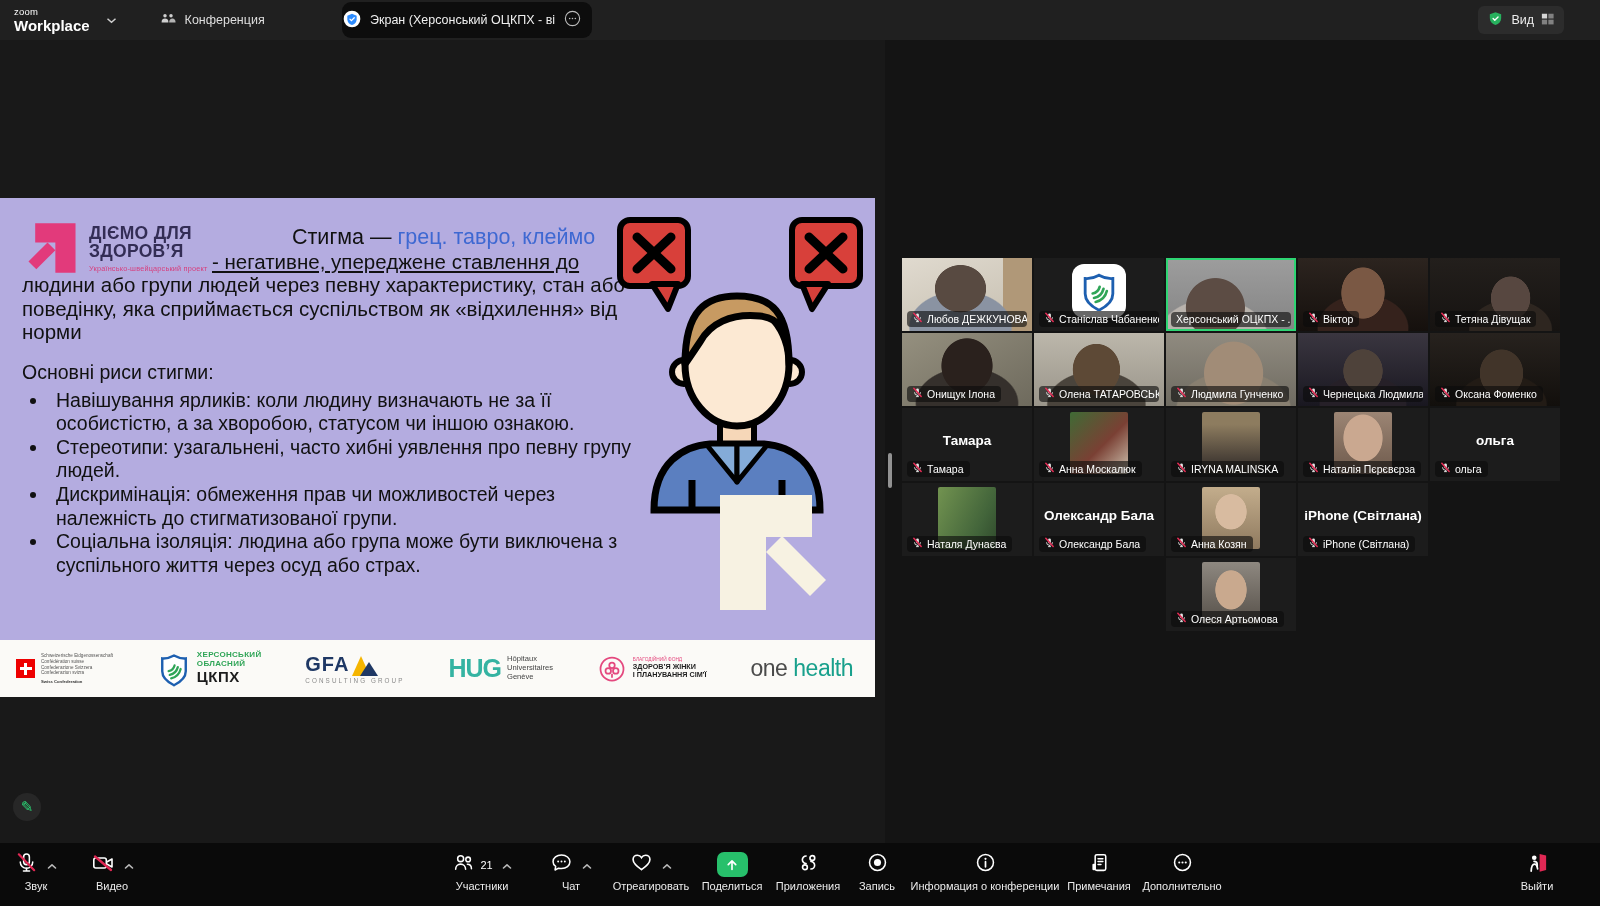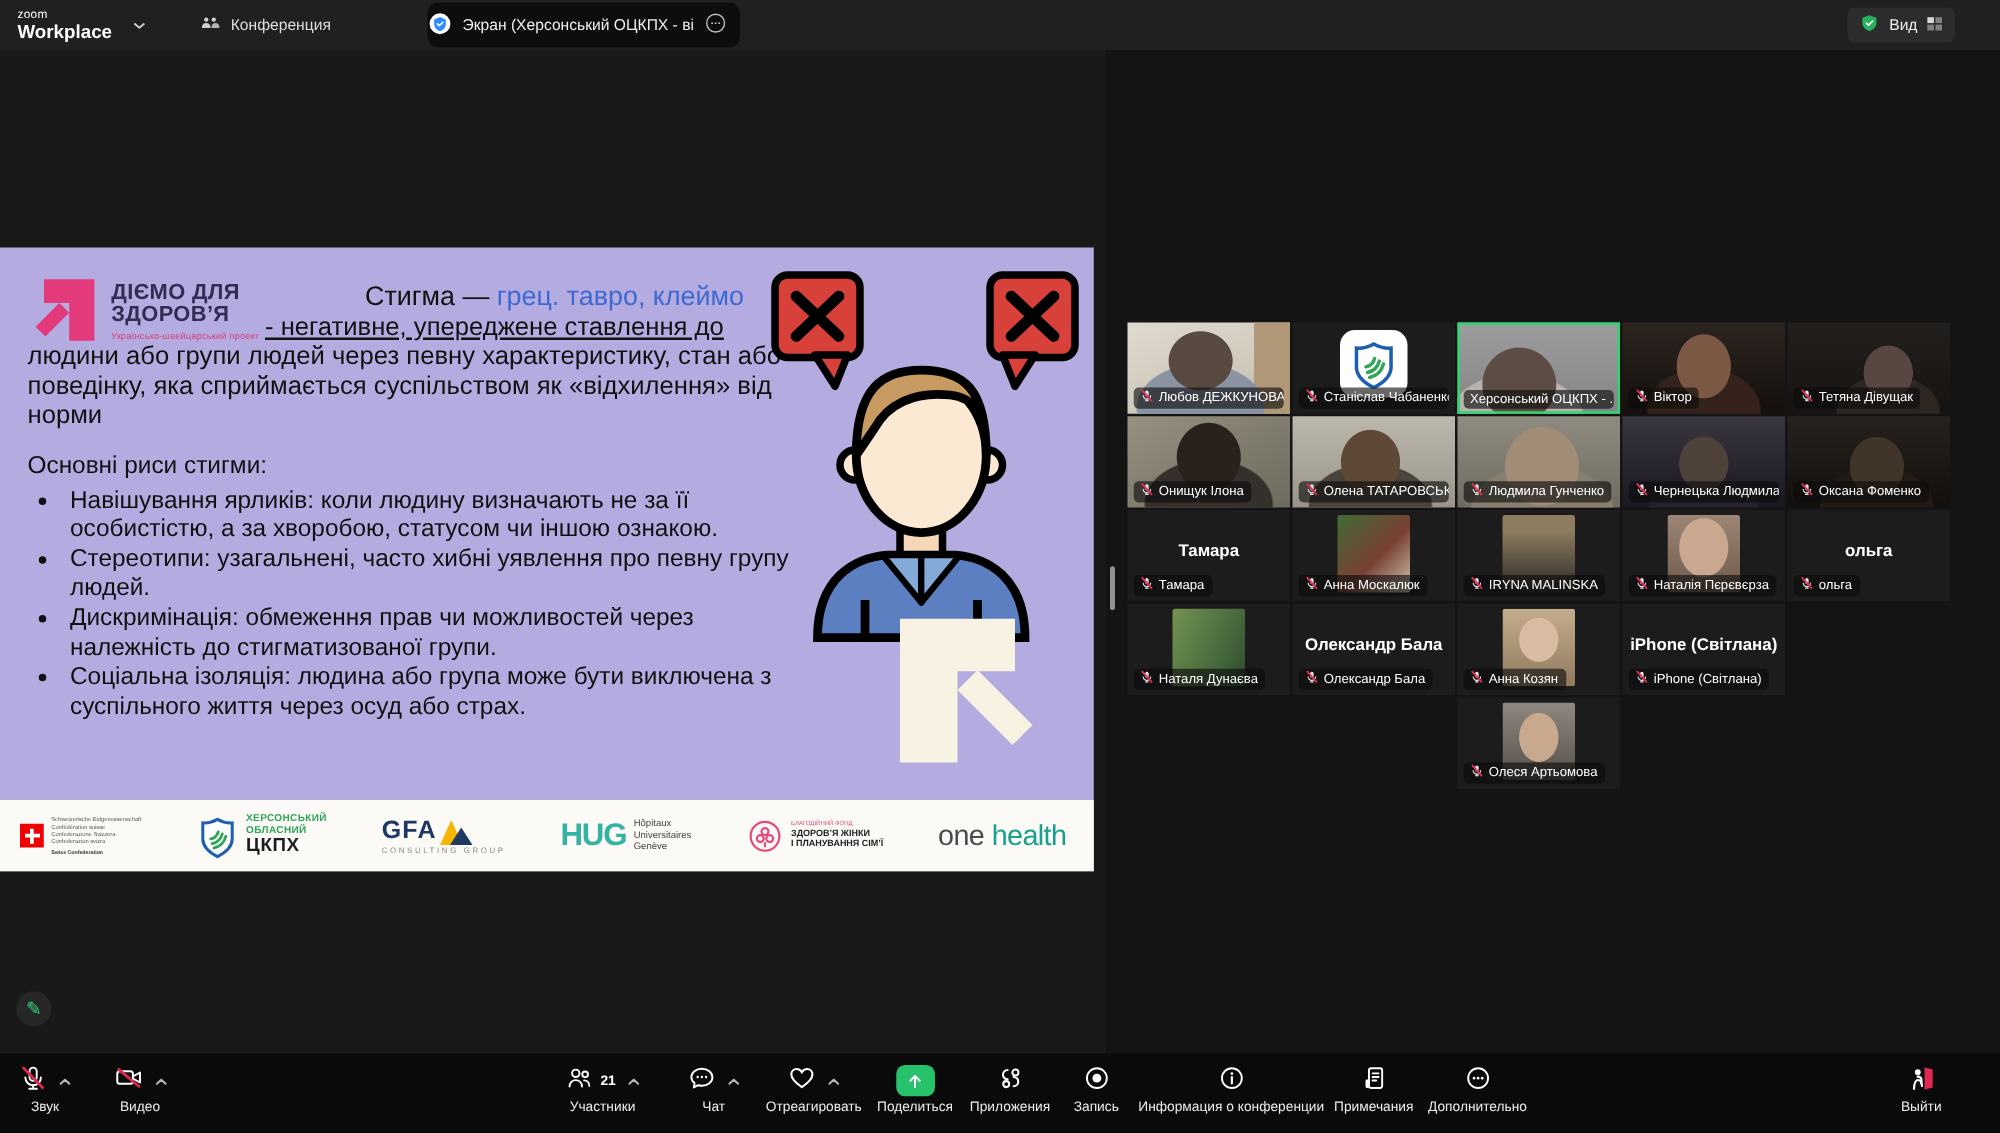--- a/index.html
+++ b/index.html
@@ -128,21 +128,21 @@
                 linear-gradient(#c3ad8c,#8f7a5f); }
   .p20 .photo { background:radial-gradient(16px 20px at 50% 45%,#c9a98e 96%,transparent),
                 linear-gradient(#8e8880,#565049); }
 
   
   .toolbar { position:absolute; left:0; right:0; bottom:0; height:63px; background:#0a0a0a; z-index:6; }
   .tb-item { position:absolute; top:0; height:63px; display:flex; flex-direction:column;
     align-items:center; justify-content:flex-start; padding-top:9px; cursor:pointer; color:#ececec; }
   .tb-item .irow { display:flex; align-items:center; height:25px; gap:9px; }
   .tb-item .lbl { font-size:11px; margin-top:3px; white-space:nowrap; }
-  .tb-item .badge { font-size:11px; color:#fff; margin-left:-4px;font-weight:bold; }
+  .tb-item .badge { font-size:11px; color:#fff; margin-left:-4px; }
   .tb-share-box { width:31px; height:25px; background:#27c06b; border-radius:7px;
     display:flex; align-items:center; justify-content:center; }
   #tb-audio{left:12px;width:48px} #tb-video{left:84px;width:56px}
   #tb-participants{left:436px;width:92px} #tb-chat{left:543px;width:56px}
   #tb-react{left:598px;width:106px} #tb-share{left:689px;width:86px}
   #tb-apps{left:763px;width:90px} #tb-record{left:849px;width:56px}
   #tb-info{left:904px;width:162px} #tb-notes{left:1056px;width:86px}
   #tb-more{left:1128px;width:108px} #tb-leave{left:1511px;width:52px}
 </style>
 </head>

